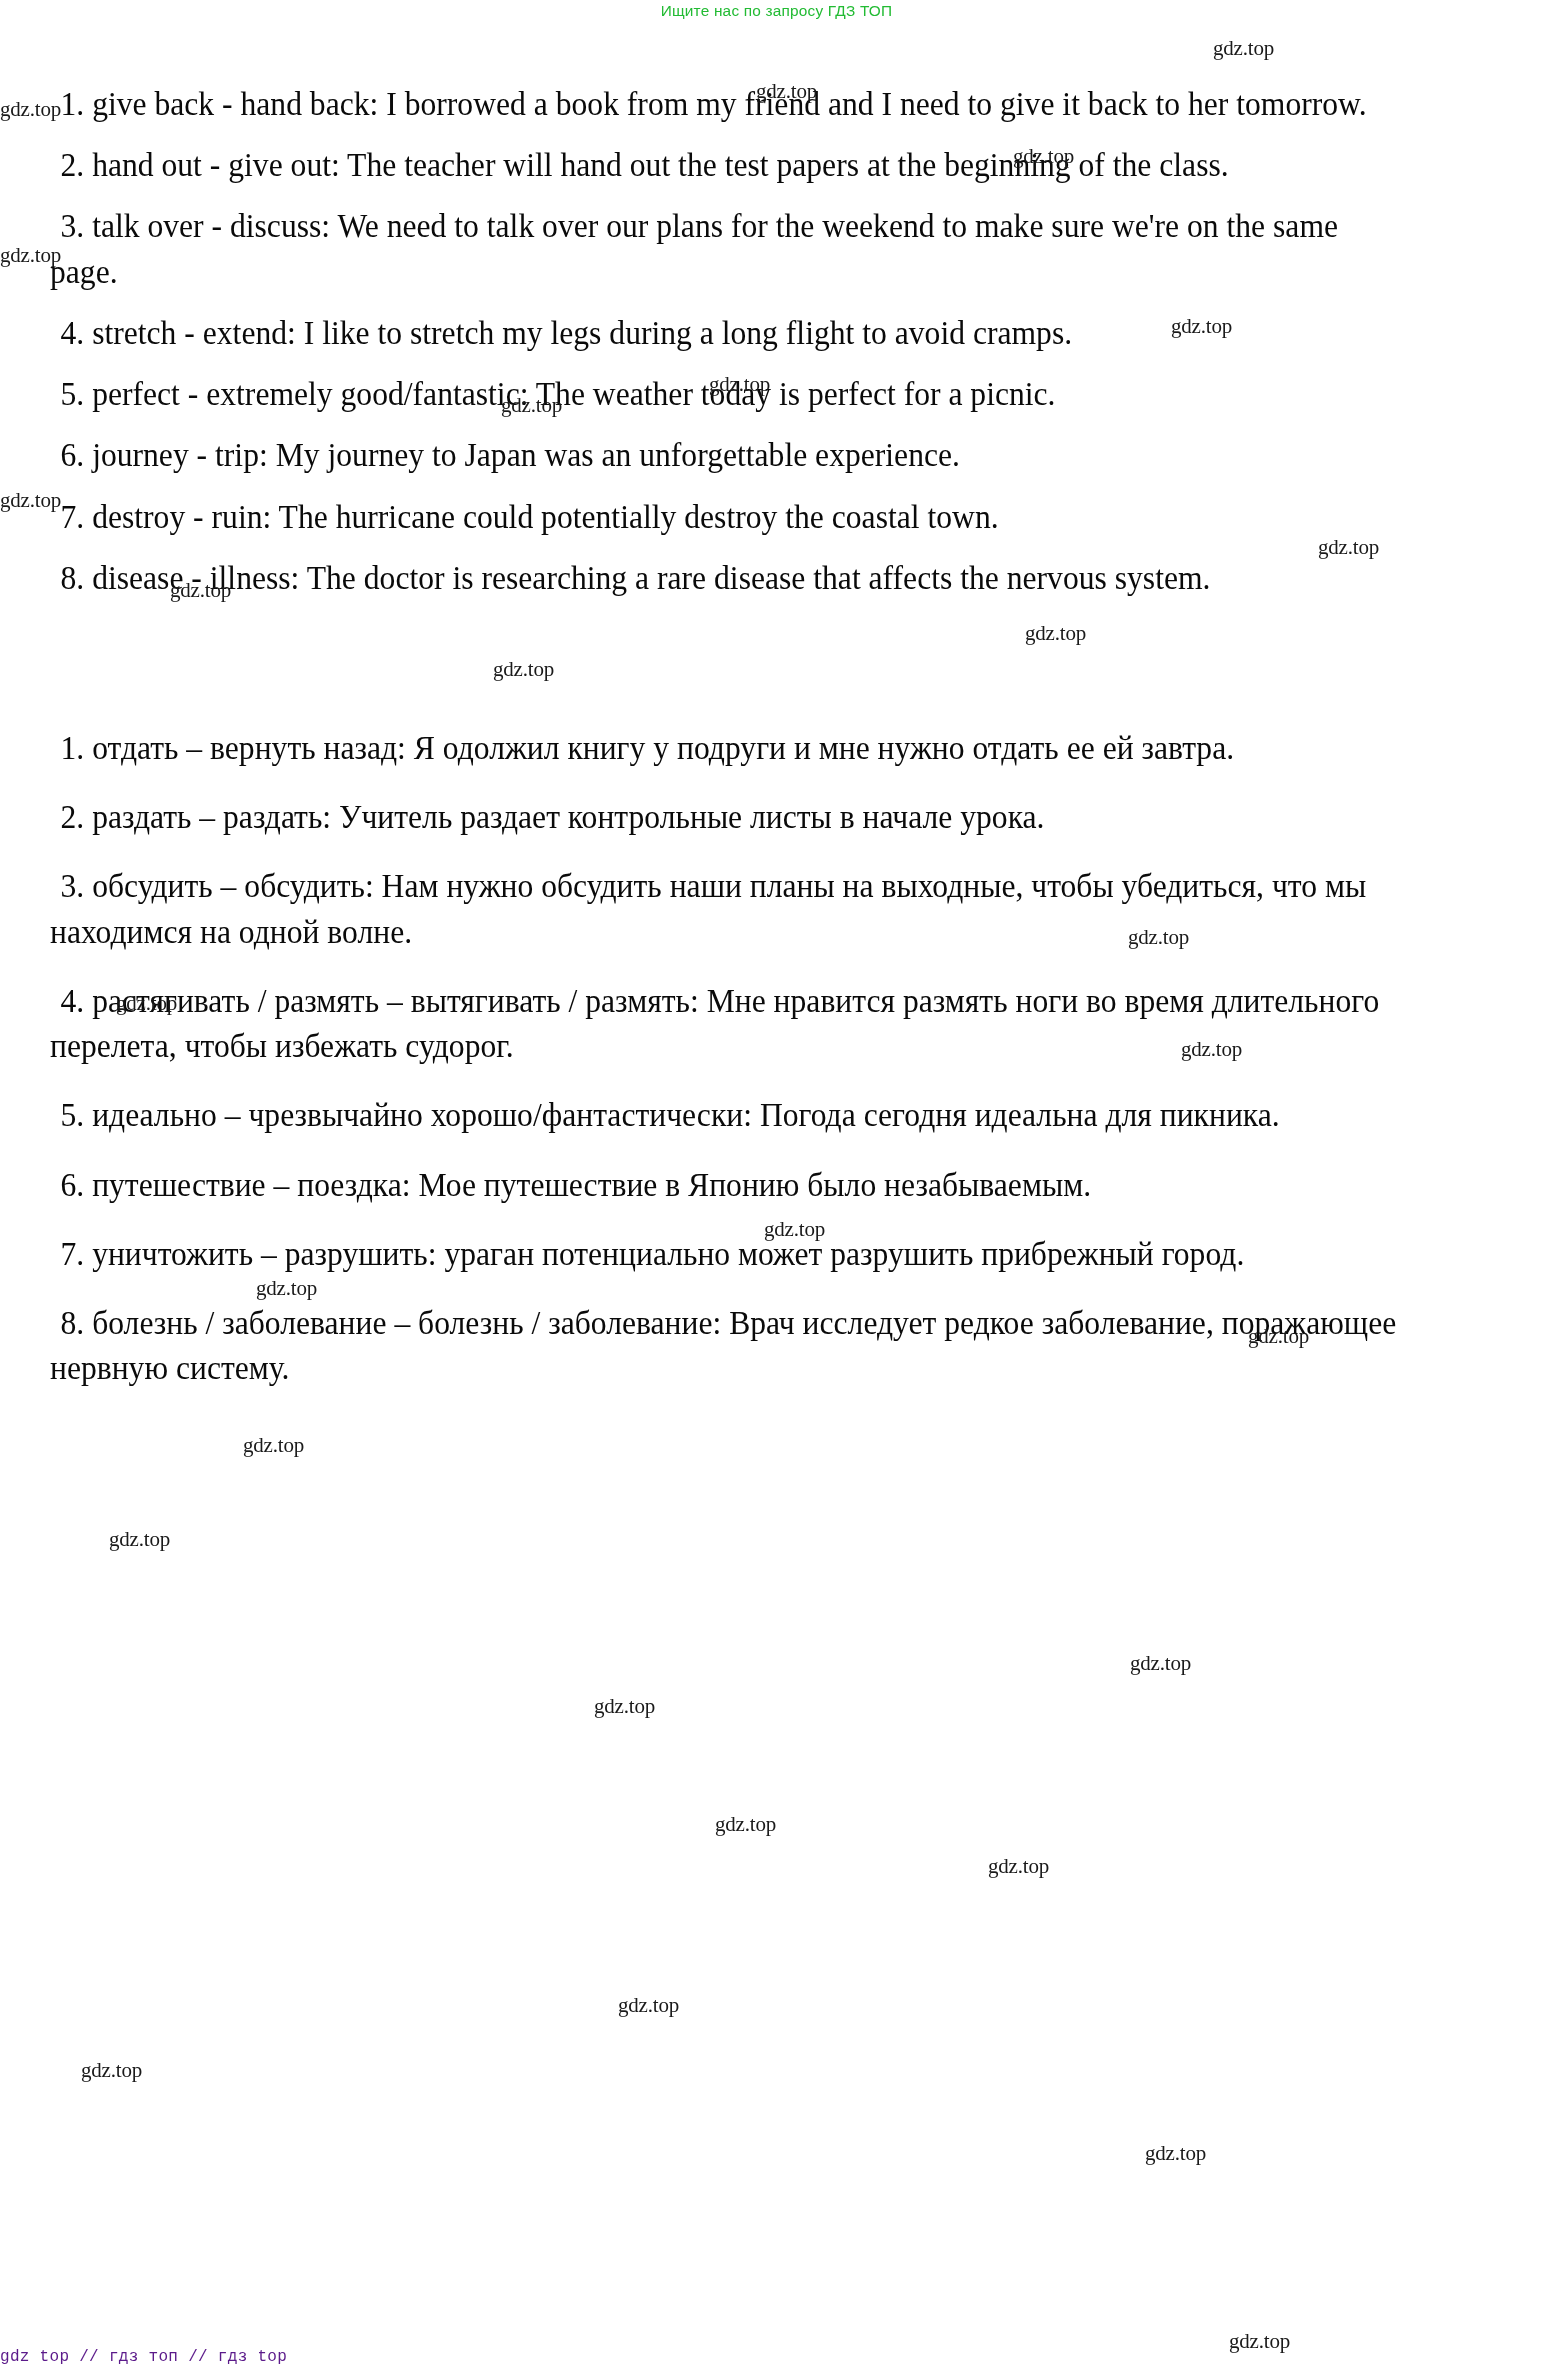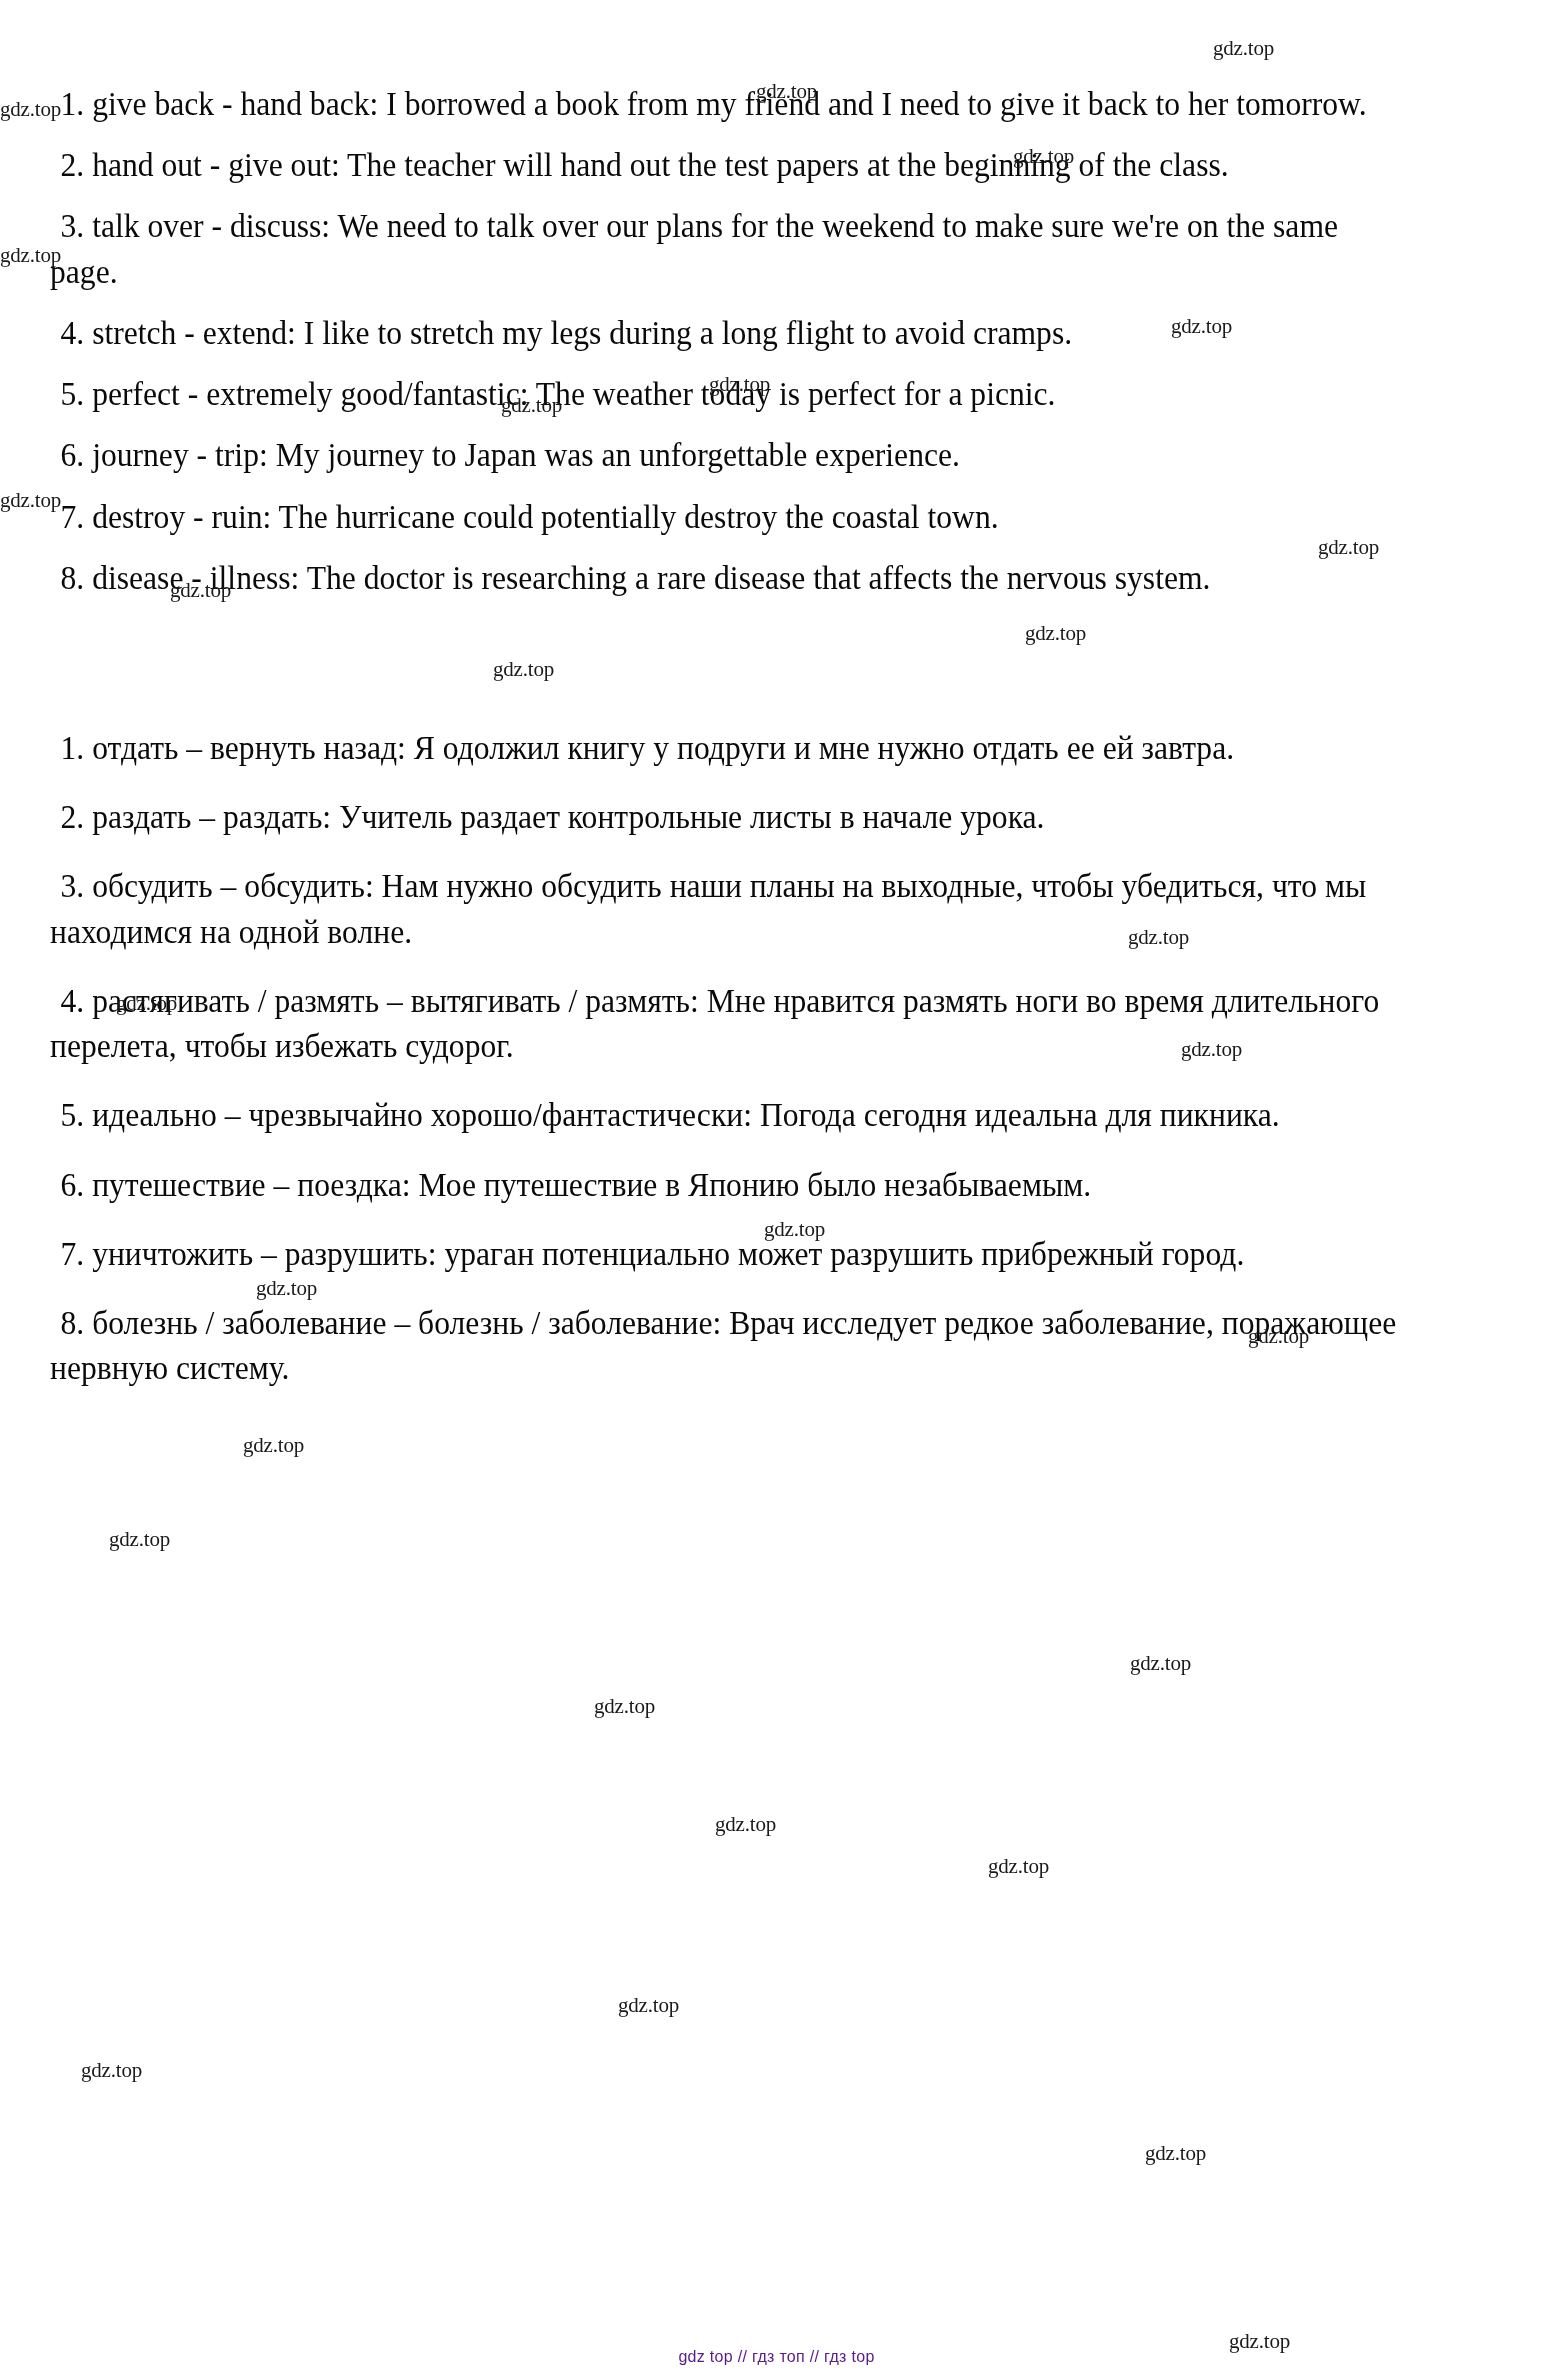--- a/index.html
+++ b/index.html
@@ -89,33 +89,34 @@
     pointer-events: none;
     letter-spacing: -0.2px;
   }
 
   
   .footer {
     position: absolute;
     bottom: 11.3px;
     left: 0;
     width: 100%;
-    text-align: center;
-    font-family: Liberation Sans, sans-serif;
+    text-align: left;
+    font-family: Liberation Mono, monospace;
     font-size: 16px;
     color: #5b1a8a;
     letter-spacing: 0.3px;
     white-space: nowrap;
   }
 </style>
 </head>
 <body>
 
 <div class="page">
 
+  <div class="promo-banner" style="color: rgb(34, 187, 51);">Ищите нас по запросу ГДЗ ТОП</div>
 
   <div class="content">
 
     <div class="block-en">
       <p class="para">1. give back - hand back: I borrowed a book from my friend and I need to give it back to her tomorrow.</p>
       <p class="para">2. hand out - give out: The teacher will hand out the test papers at the beginning of the class.</p>
       <p class="para">3. talk over - discuss: We need to talk over our plans for the weekend to make sure we're on the same page.</p>
       <p class="para">4. stretch - extend: I like to stretch my legs during a long flight to avoid cramps.</p>
       <p class="para">5. perfect - extremely good/fantastic: The weather today is perfect for a picnic.</p>
       <p class="para">6. journey - trip: My journey to Japan was an unforgettable experience.</p>

